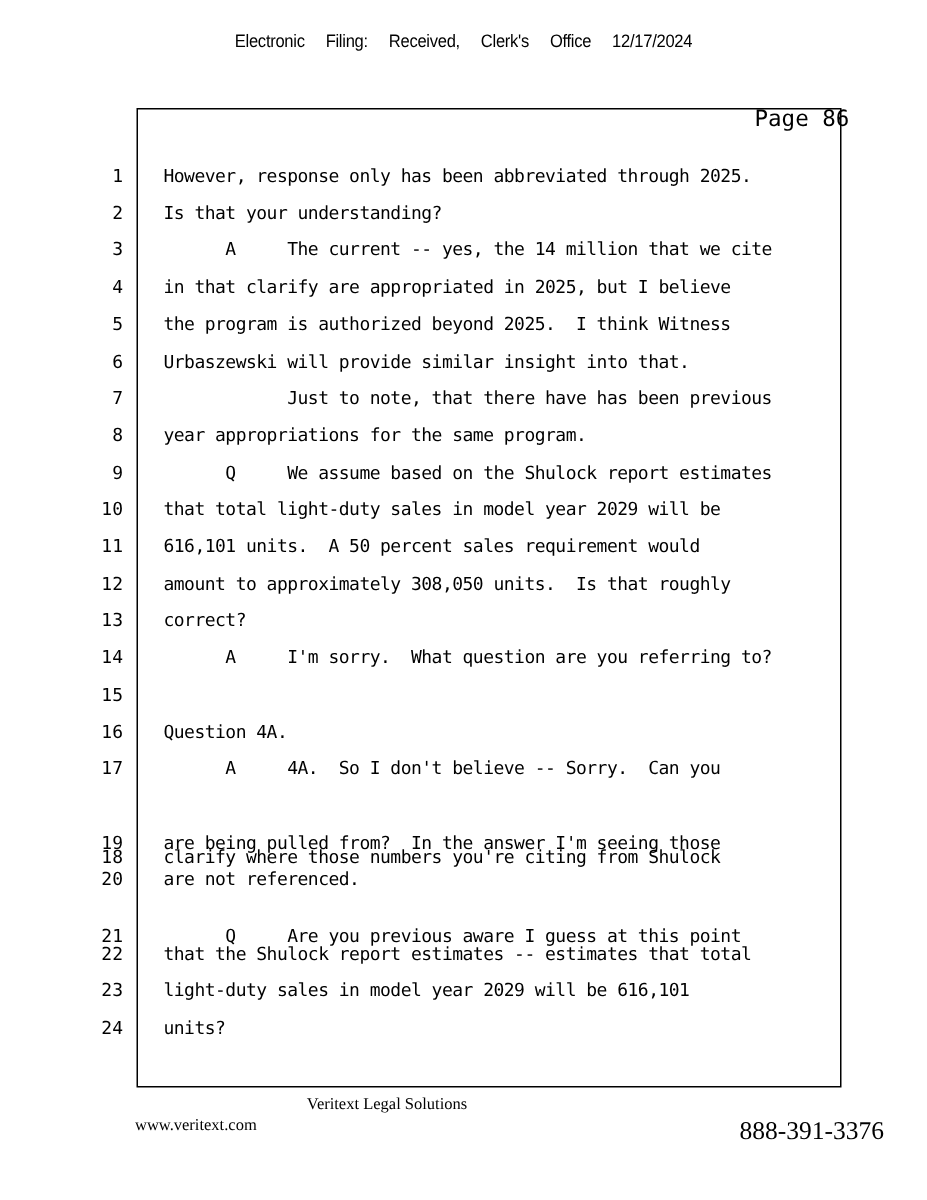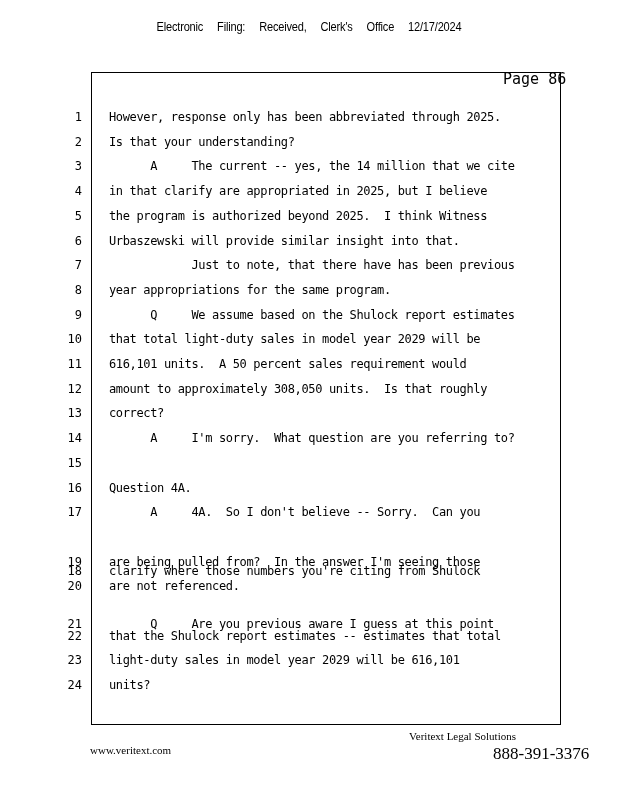--- a/index.html
+++ b/index.html
@@ -18,21 +18,21 @@
       position: absolute; top: 70px; left: 475px;
       font-family: "DejaVu Sans Mono", monospace; font-size: 15px; margin-left: 28px;
     }
     .line {
       position: absolute; left: 0; width: 618px; height: 20px;
       font-family: "DejaVu Sans Mono", monospace; font-size: 12px; white-space: pre;
     }
     .ln { position: absolute; left: 60px; width: 22px; text-align: right; }
     .tx { position: absolute; left: 109px; letter-spacing: -0.35px; }
     .footer-center {
-      position: absolute; top: 730px; left: 0; width: 516px; text-align: right;
+      position: absolute; top: 730px; left: 0; width: 516px; text-align: center;
       font-family: "Liberation Serif", serif; font-size: 11px;
     }
     .footer-left {
       position: absolute; top: 744px; left: 90px;
       font-family: "Liberation Serif", serif; font-size: 11px;
     }
     .footer-right {
       position: absolute; top: 744px; left: 493px;
       font-family: "Liberation Serif", serif; font-size: 17px;
     }

